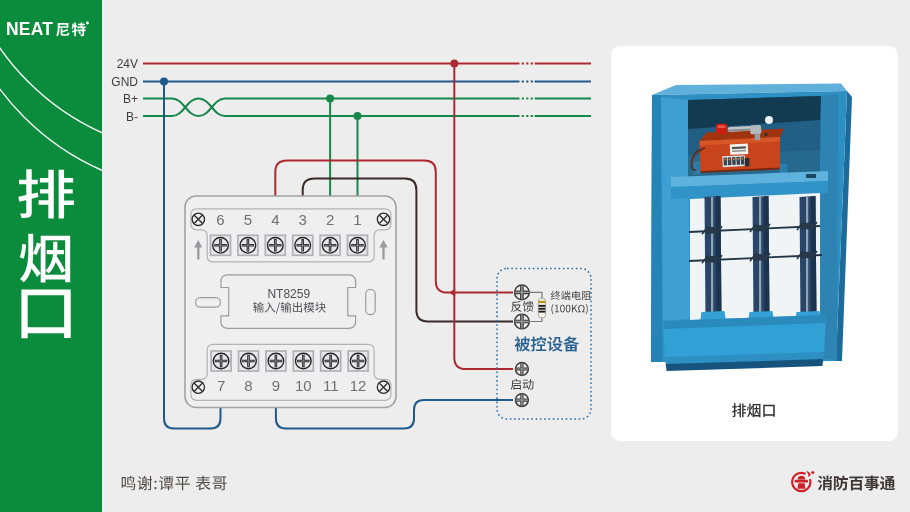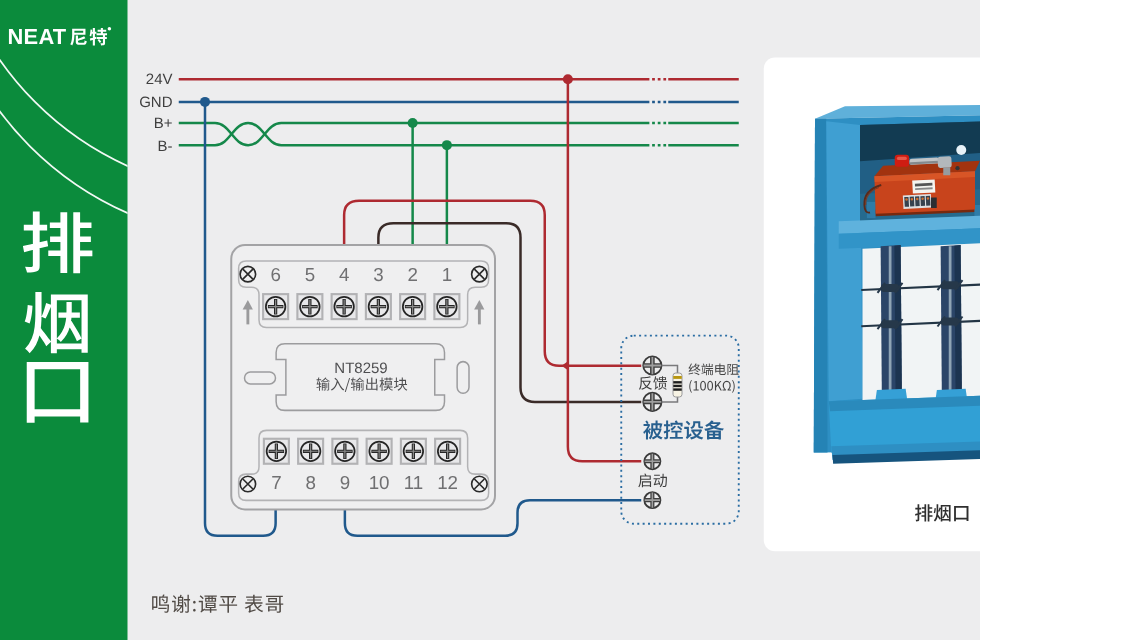--- a/index.html
+++ b/index.html
@@ -1,15 +1,15 @@
 <!DOCTYPE html>
 <html><head><meta charset="utf-8">
 <style>
 html,body{margin:0;padding:0;background:#fff;}
-#page{position:relative;width:784px;height:512px;overflow:hidden;font-family:"Liberation Sans",sans-serif;}
+#page{position:relative;width:910px;height:512px;overflow:hidden;font-family:"Liberation Sans",sans-serif;}
 </style></head>
 <body>
 <div id="page"><svg xmlns="http://www.w3.org/2000/svg" width="910" height="512" viewBox="0 0 910 512">
       <rect width="910" height="512" fill="#ededee"></rect>
       <clipPath id="side">
         <rect x="0" y="0" width="102" height="512"></rect>
       </clipPath>
       <rect x="0" y="0" width="102" height="512" fill="#0b8b3c"></rect>
       <g clip-path="url(#side)" fill="none" stroke="#ffffff" stroke-width="1.4" opacity="0.95">
         <circle cx="205" cy="-95" r="250"></circle>

